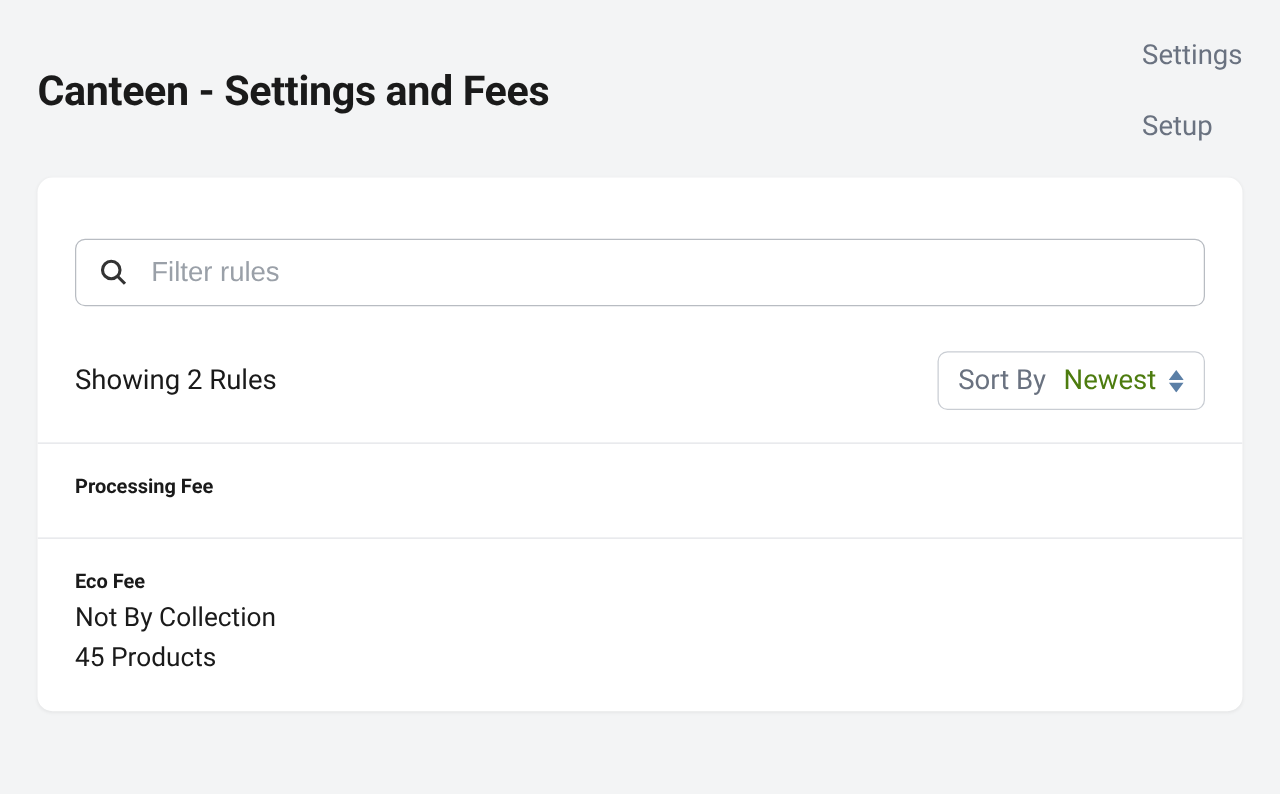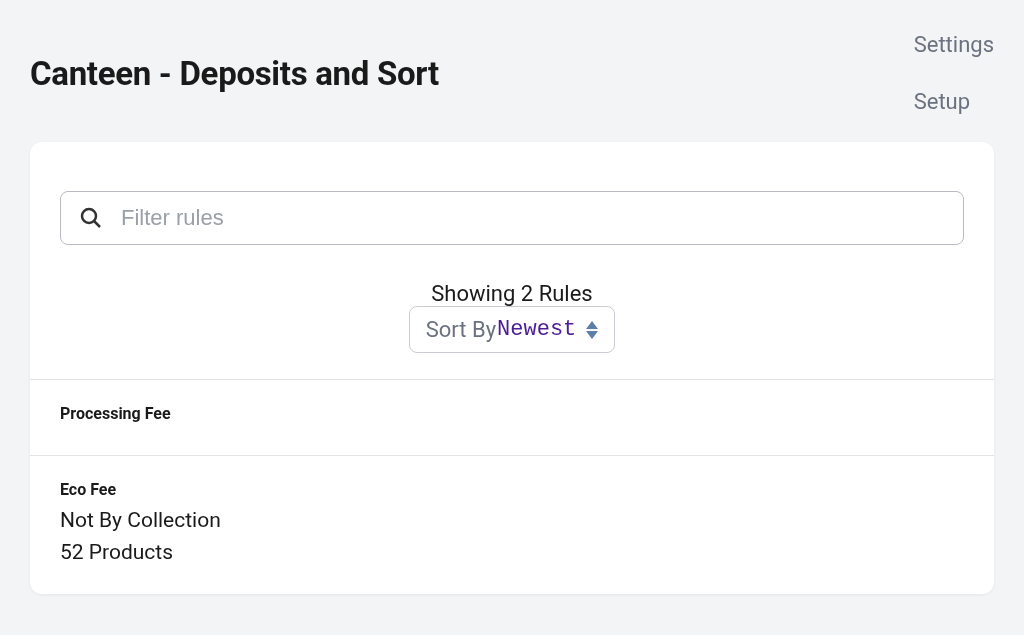--- a/index.html
+++ b/index.html
@@ -68,43 +68,41 @@
       background: transparent;
     }
     .search-input::placeholder {
       color: #9aa0a8;
     }
     .status-row {
       display: flex;
       justify-content: space-between;
       align-items: center;
       padding: 18px 30px 26px 30px;
-      flex-direction: column;
     }
     .status-text {
       font-size: 22px;
       color: #1a1a1a;
     }
     .sort-select {
       display: flex;
       align-items: center;
       border: 1px solid #c9cdd3;
       border-radius: 8px;
       padding: 10px 16px;
       cursor: pointer;
       font-size: 22px;
     }
     .sort-label {
       color: #6a7280;
-      margin-right: 1px;
+      margin-right: 14px;
     }
     .sort-value {
-      color: #4c1d95;
+      color: #4d7c0f;
       margin-right: 10px;
-      font-family: Liberation Mono, monospace;
     }
     .sort-arrows {
       display: inline-flex;
       flex-direction: column;
       line-height: 0;
     }
     .sort-arrows svg {
       display: block;
     }
     .rule-item {
@@ -121,21 +119,21 @@
     .rule-meta {
       font-size: 21px;
       color: #1a1a1a;
       line-height: 1.5;
     }
   </style>
 </head>
 <body>
 
 <div class="header">
-  <h1 class="page-title">Canteen - Deposits and Sort</h1>
+  <h1 class="page-title">Canteen - Settings and Fees</h1>
   <div class="header-actions">
     <span class="header-link">Settings</span>
     <span class="header-link">Setup</span>
   </div>
 </div>
 
 <div class="card">
 
   <div class="search-wrap">
     <div class="search-box">
@@ -165,16 +163,16 @@
     </div>
   </div>
 
   <div class="rule-item">
     <div class="rule-title">Processing Fee</div>
   </div>
 
   <div class="rule-item">
     <div class="rule-title">Eco Fee</div>
     <div class="rule-meta">Not By Collection</div>
-    <div class="rule-meta">52 Products</div>
+    <div class="rule-meta">45 Products</div>
   </div>
 
 </div>
 
 </body></html>

